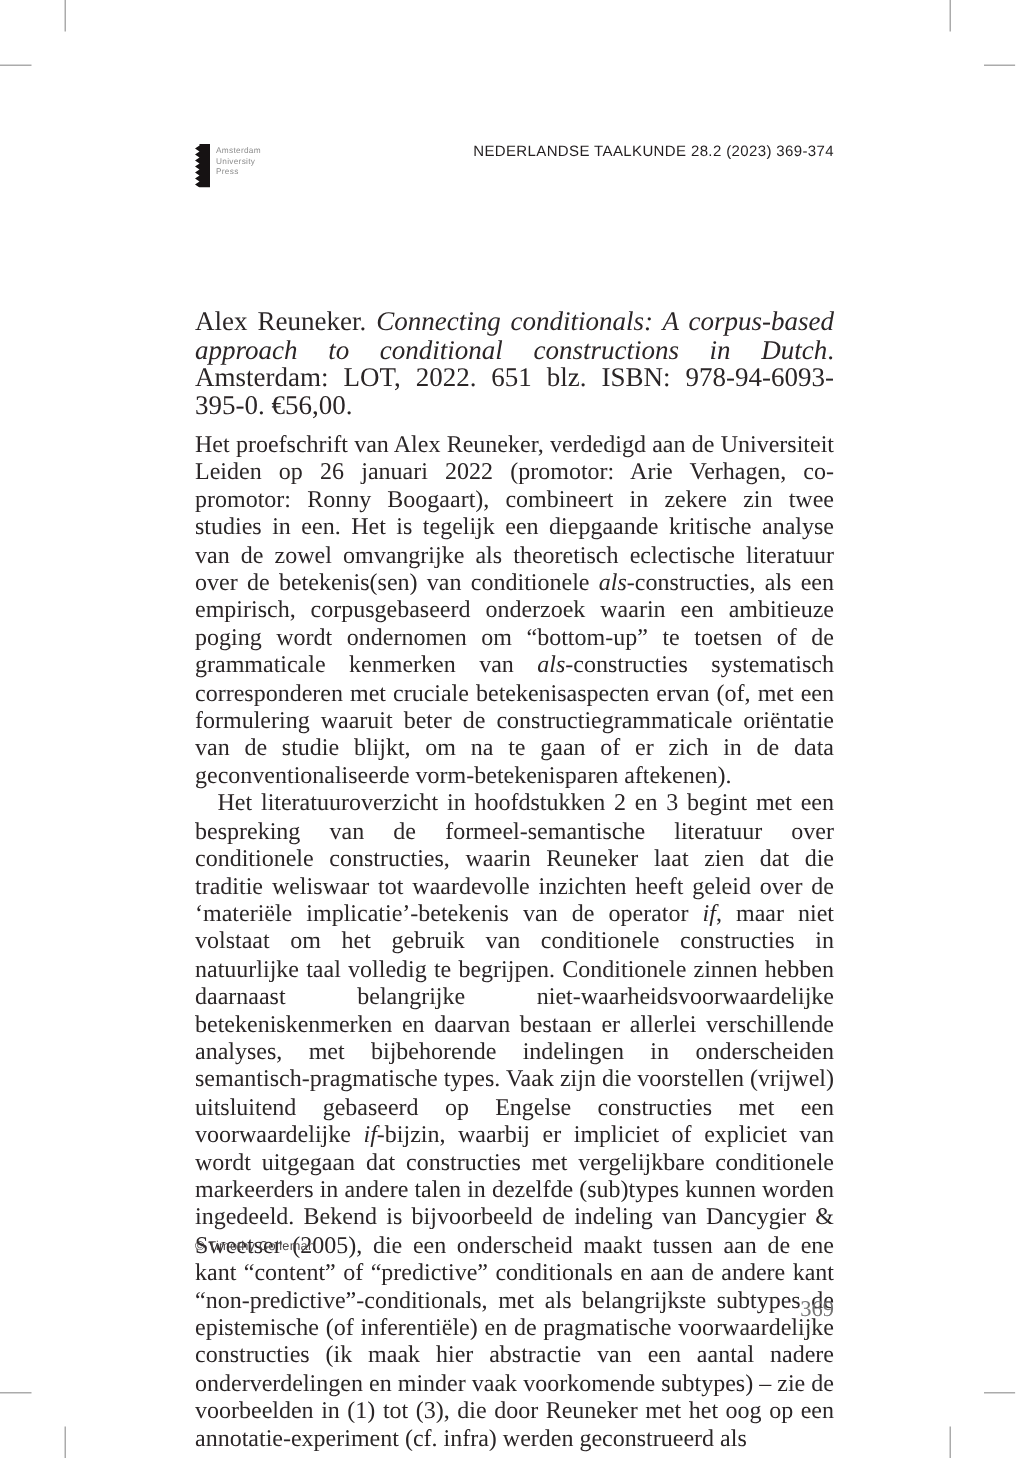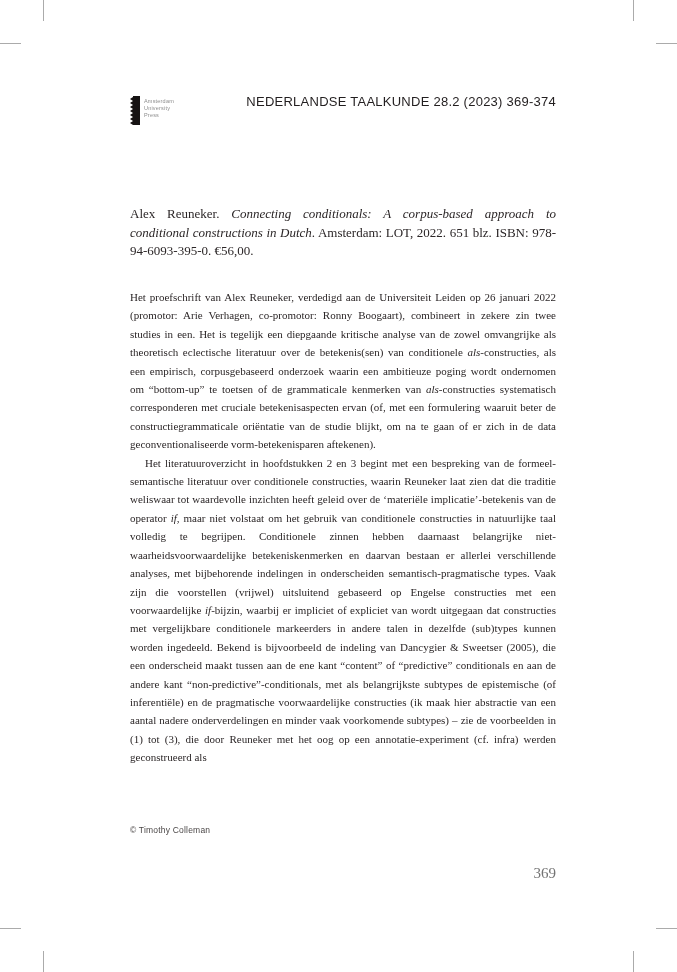--- a/index.html
+++ b/index.html
@@ -15,31 +15,31 @@
 
   
   .logo { position:absolute; left:130px; top:96px; display:flex; align-items:flex-start; }
   .logo svg { display:block; }
   .logo-text { margin-left:4px; padding-top:2px; font-family:"Liberation Sans",sans-serif;
     font-size:5.5px; line-height:7px; color:#8d8d8d; letter-spacing:0.2px; }
   .logo-text span { display:block; }
 
   
   .journal-info { position:absolute; left:130px; top:96px; width:426px; text-align:right;
-    font-family:"Liberation Sans",sans-serif; font-size:13px; line-height:12.5px;
+    font-family:"Liberation Sans",sans-serif; font-size:10px; line-height:12.5px;
     color:#221e1f; letter-spacing:0.25px; }
   .journal-info .doi { font-style:italic; }
 
   
   .reference { position:absolute; left:130px; top:205px; width:426px;
-    font-size:13px; line-height:18.7px; text-align:justify; }
+    font-size:18px; line-height:18.7px; text-align:justify; }
 
   
   .body-text { position:absolute; left:130px; top:288px; width:426px;
-    font-size:11px; line-height:18.4px; text-align:justify; }
+    font-size:16px; line-height:18.4px; text-align:justify; }
   .body-text p { margin:0; }
   .body-text p.indent { text-indent:15px;font-family:Liberation Serif, serif; }
   .it { font-style:italic; }
 
   
   .copyright { position:absolute; left:130px; top:825px;
     font-family:"Liberation Sans",sans-serif; font-size:8.5px; color:#4b4747;
     letter-spacing:0.2px; }
   .page-number { position:absolute; left:130px; top:865px; width:426px; text-align:right;
     font-size:15px; color:#737373; font-variant-numeric:oldstyle-nums;

